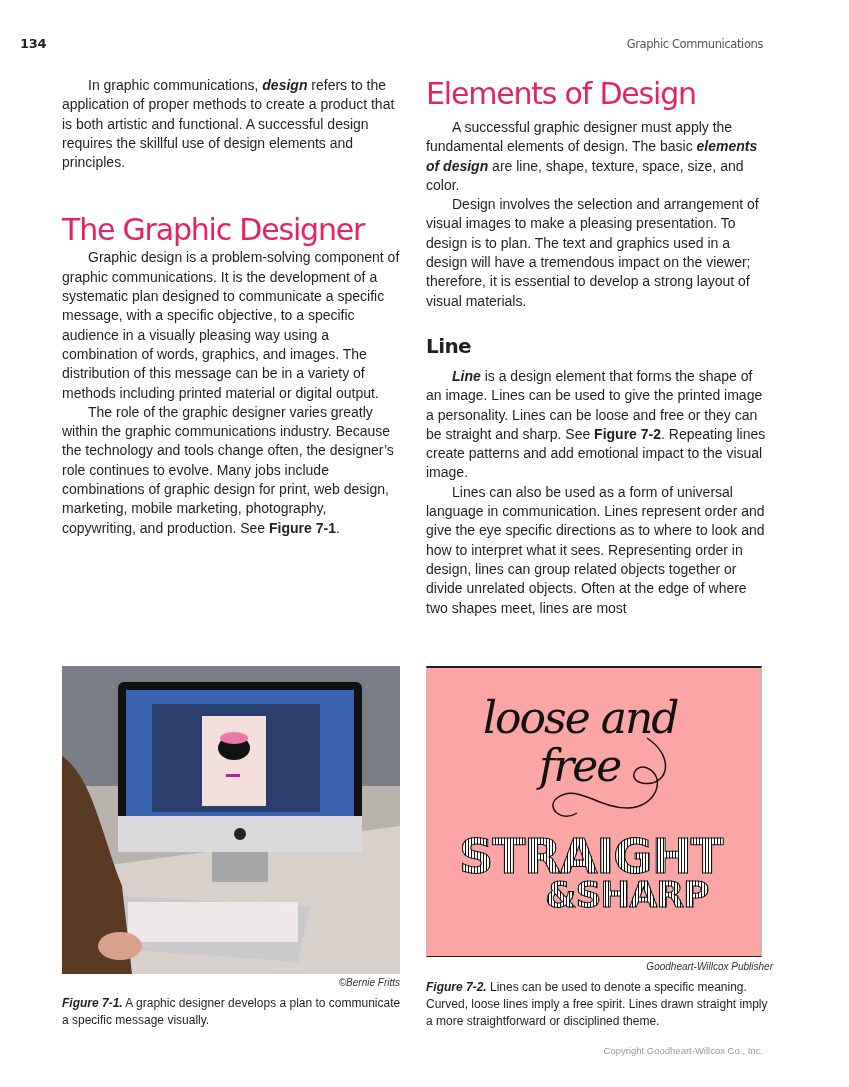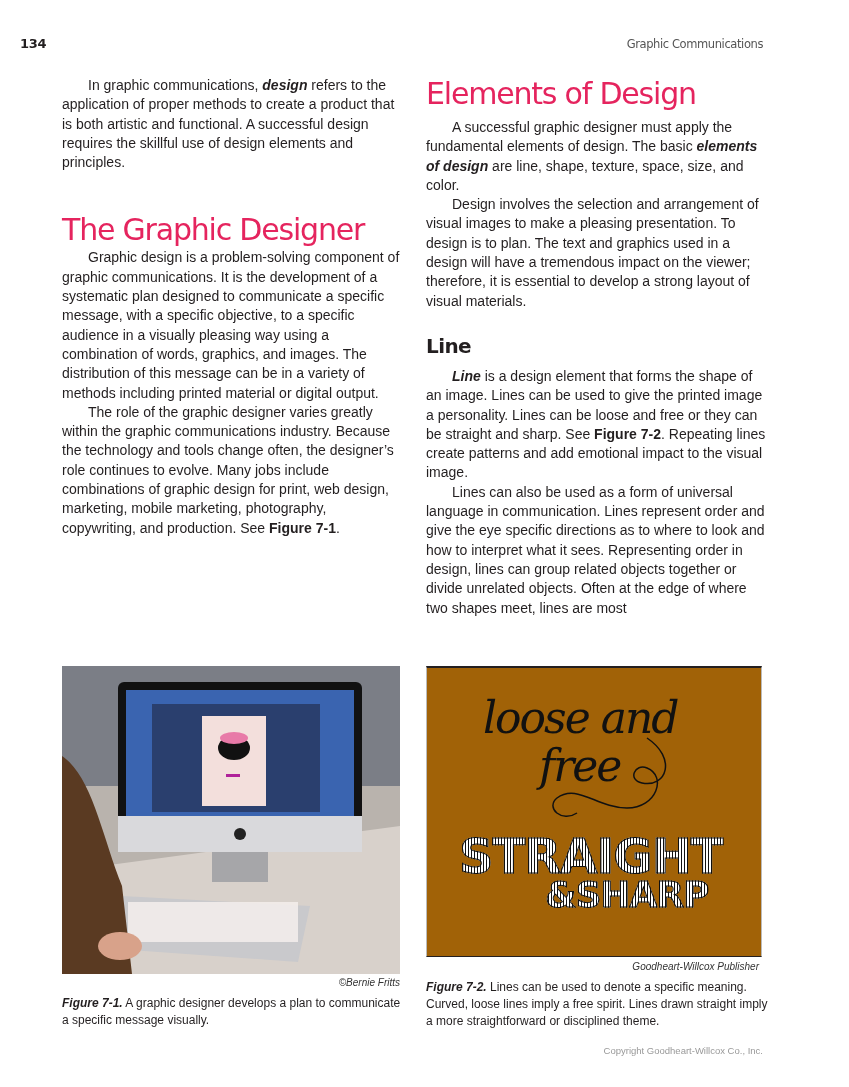--- a/index.html
+++ b/index.html
@@ -11,24 +11,24 @@
     .col-right { left: 426px; top: 76px; }
     p { margin: 0; text-indent: 26px; }
     h1 { font-family: "DejaVu Sans", sans-serif; font-weight: normal; color: #e5245e; font-size: 30px; letter-spacing: -1.2px; margin: 0; line-height: 36px; }
     h2 { font-family: "DejaVu Sans", sans-serif; font-weight: bold; color: #231f20; font-size: 20px; letter-spacing: -0.6px; margin: 0; line-height: 26px; }
     .h1-left { margin-top: 40px; }
     .h1-right { margin-top: 0px; margin-bottom: 6px; }
     .h2-line { margin-top: 22px; margin-bottom: 8px; }
     .term { font-weight: bold; font-style: italic; }
     .ref { font-weight: bold; }
     .fig1 { position: absolute; left: 62px; top: 666px; width: 338px; height: 308px; overflow: hidden; background: #6c6f76; }
-    .fig2 { position: absolute; left: 426px; top: 666px; width: 336px; height: 291px; border-top: 2px solid #231f20; border-bottom: 1px solid #231f20; border-left: 1px solid #bbb; border-right: 1px solid #bbb; box-sizing: border-box; background: #a16207; }
+    .fig2 { position: absolute; left: 426px; top: 666px; width: 336px; height: 291px; border-top: 2px solid #231f20; border-bottom: 1px solid #231f20; border-left: 1px solid #bbb; border-right: 1px solid #bbb; box-sizing: border-box; background: #fca5a5; }
     .credit { position: absolute; font-size: 10px; font-style: italic; color: #333; }
     .credit1 { right: 449px; top: 977px; }
-    .credit2 { right: 90px; top: 961px; margin-left: 44px; }
+    .credit2 { right: 76px; top: 961px; margin-left: 44px; }
     .caption { position: absolute; font-size: 12px; line-height: 17px; width: 345px; }
     .caption1 { left: 62px; top: 995px; }
     .caption2 { left: 426px; top: 979px; }
     .caption .lbl { font-weight: bold; font-style: italic; }
     .copyright { position: absolute; right: 86px; top: 1045px; font-size: 9.5px; color: #999; }
     
     .script { position: absolute; font-family: "DejaVu Serif", serif; font-style: italic; color: #111; }
     .script1 { left: 56px; top: 24px; font-size: 44px; letter-spacing: -2px; }
     .script2 { left: 112px; top: 72px; font-size: 44px; letter-spacing: -2px; }
     .striped { position: absolute; font-family: "DejaVu Sans", sans-serif; font-weight: bold; color: transparent; -webkit-text-stroke: 1px #111; background: repeating-linear-gradient(90deg, #111 0 1px, #fff 1px 3px); -webkit-background-clip: text; background-clip: text; letter-spacing: -1px; }

